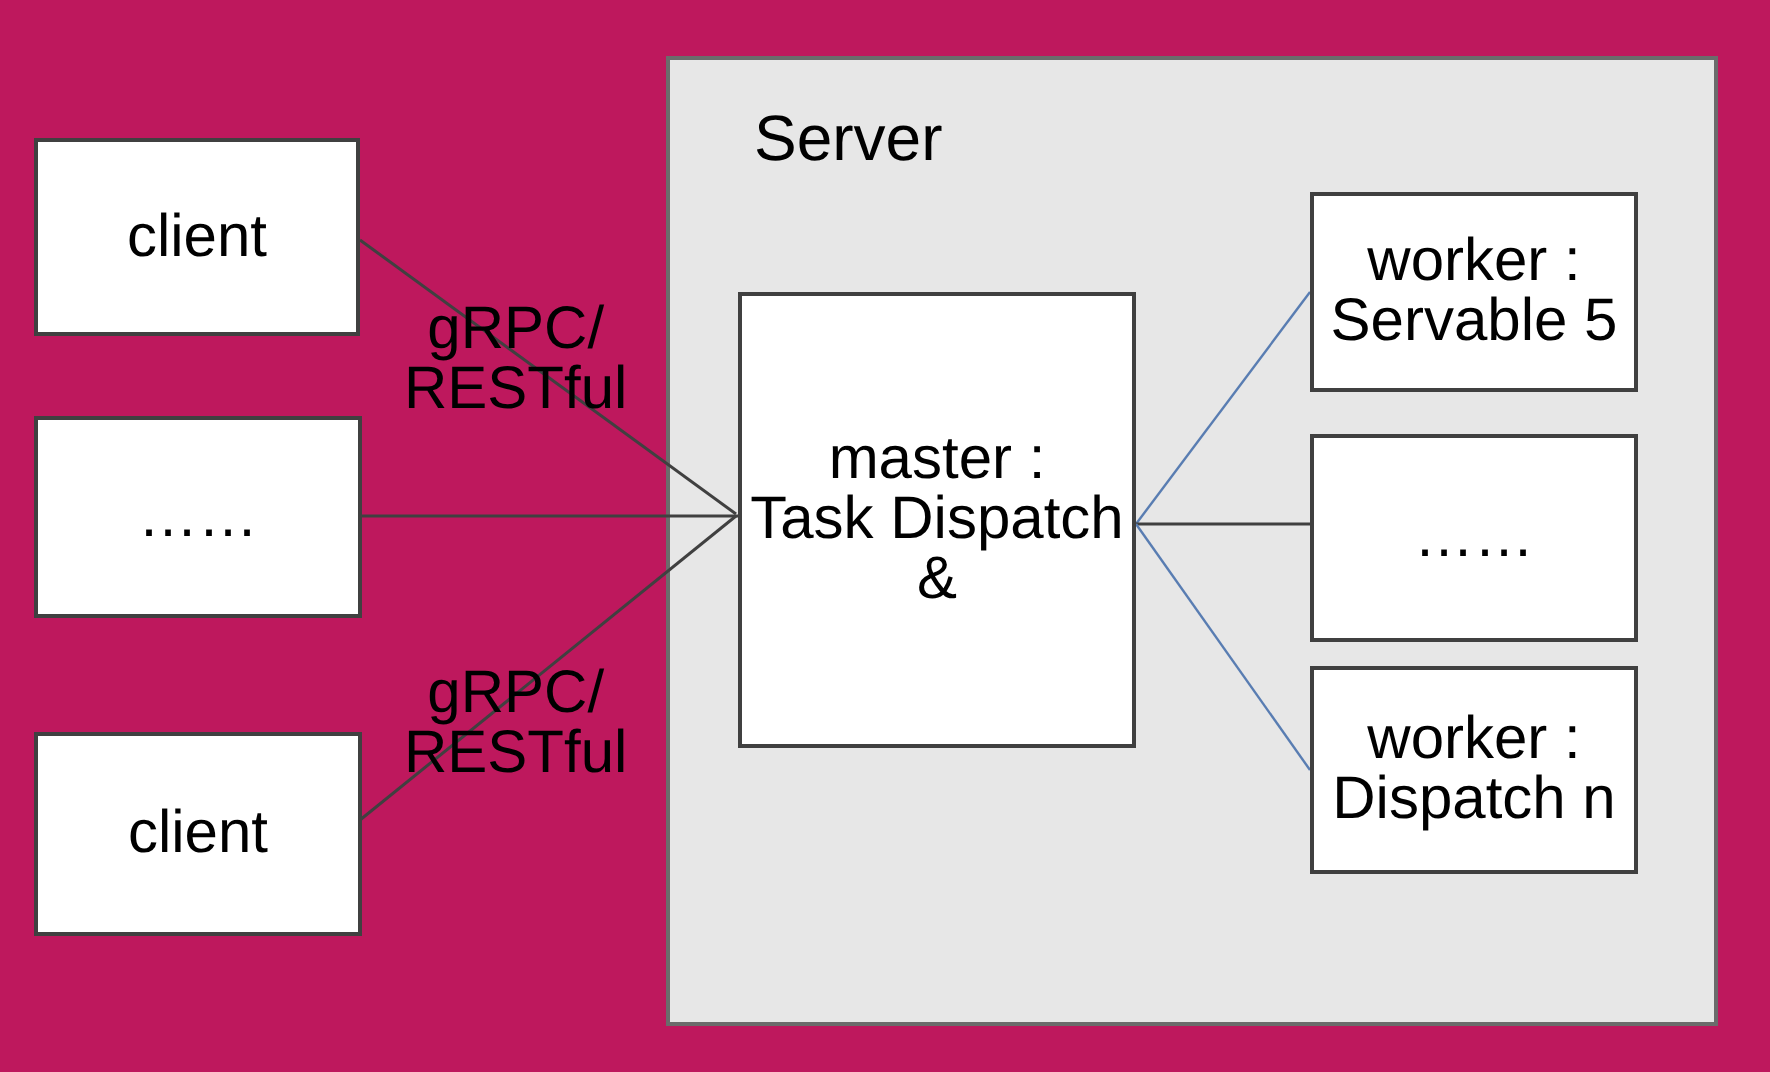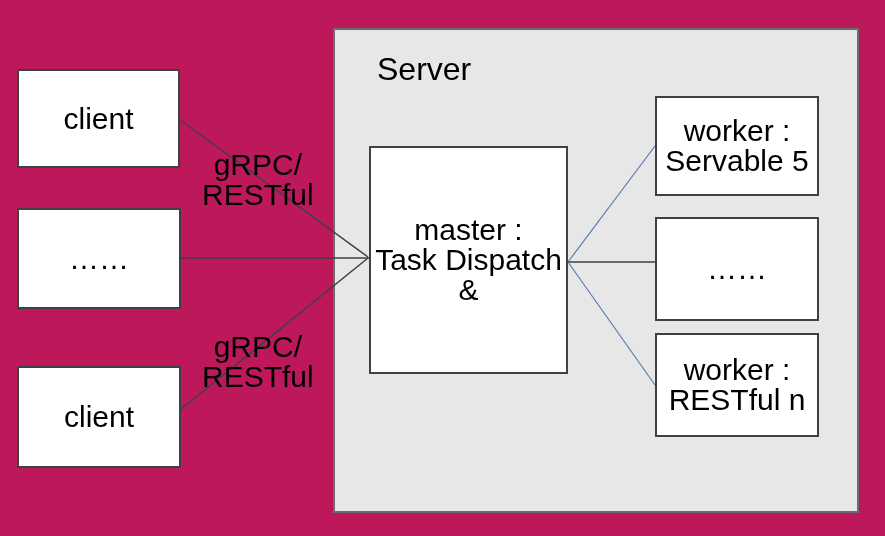--- a/index.html
+++ b/index.html
@@ -100,21 +100,21 @@
       </div>
       <div class="node" style="left: 655px; top: 96px; width: 164px; height: 100px;">
         <div class="node-line">worker :</div>
         <div class="node-line">Servable 5</div>
       </div>
       <div class="node" style="left: 655px; top: 217px; width: 164px; height: 104px;">
         <div class="node-line">……</div>
       </div>
       <div class="node" style="left: 655px; top: 333px; width: 164px; height: 104px;">
         <div class="node-line">worker :</div>
-        <div class="node-line">RESTful n</div>
+        <div class="node-line">Dispatch n</div>
       </div>
     </div>
   <div id="labels-layer">
       <div class="edge-label" style="left: 202px; top: 150px;">
         <div class="node-line">gRPC/</div>
         <div class="node-line">RESTful</div>
       </div>
       <div class="edge-label" style="left: 202px; top: 332px;">
         <div class="node-line">gRPC/</div>
         <div class="node-line">RESTful</div>

